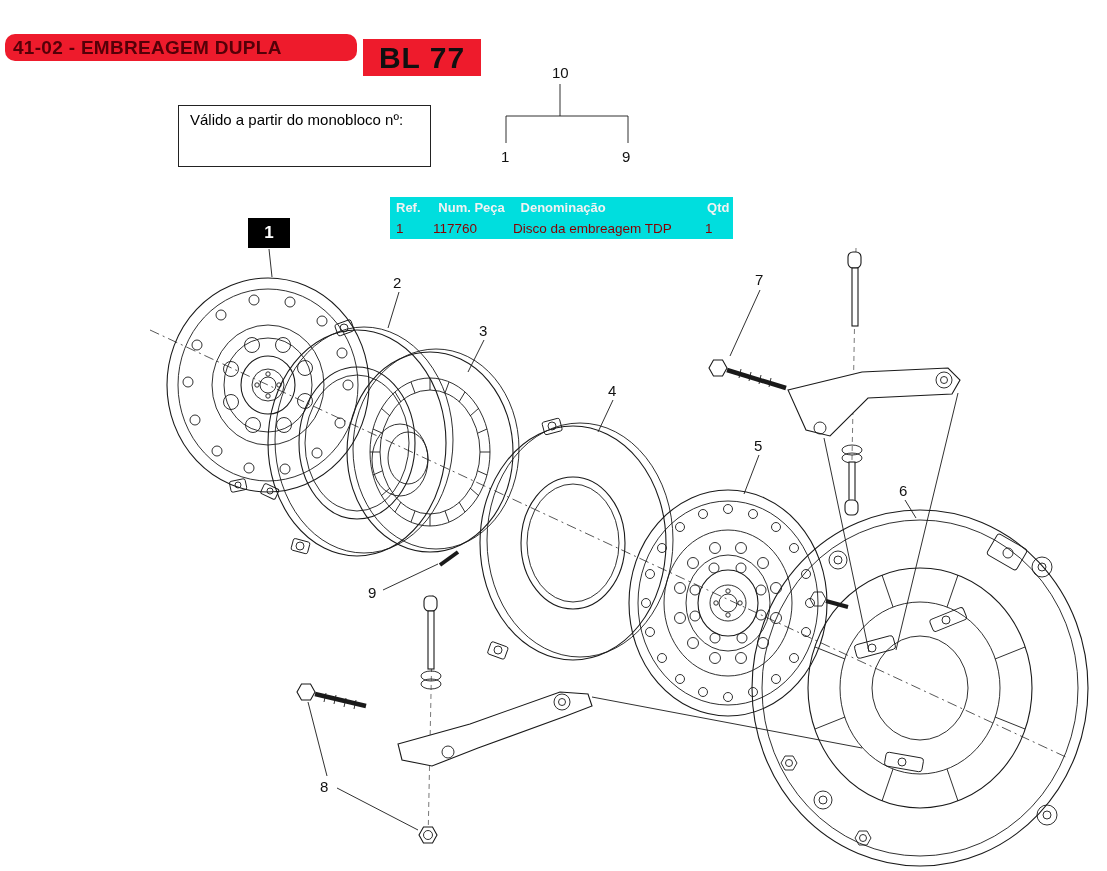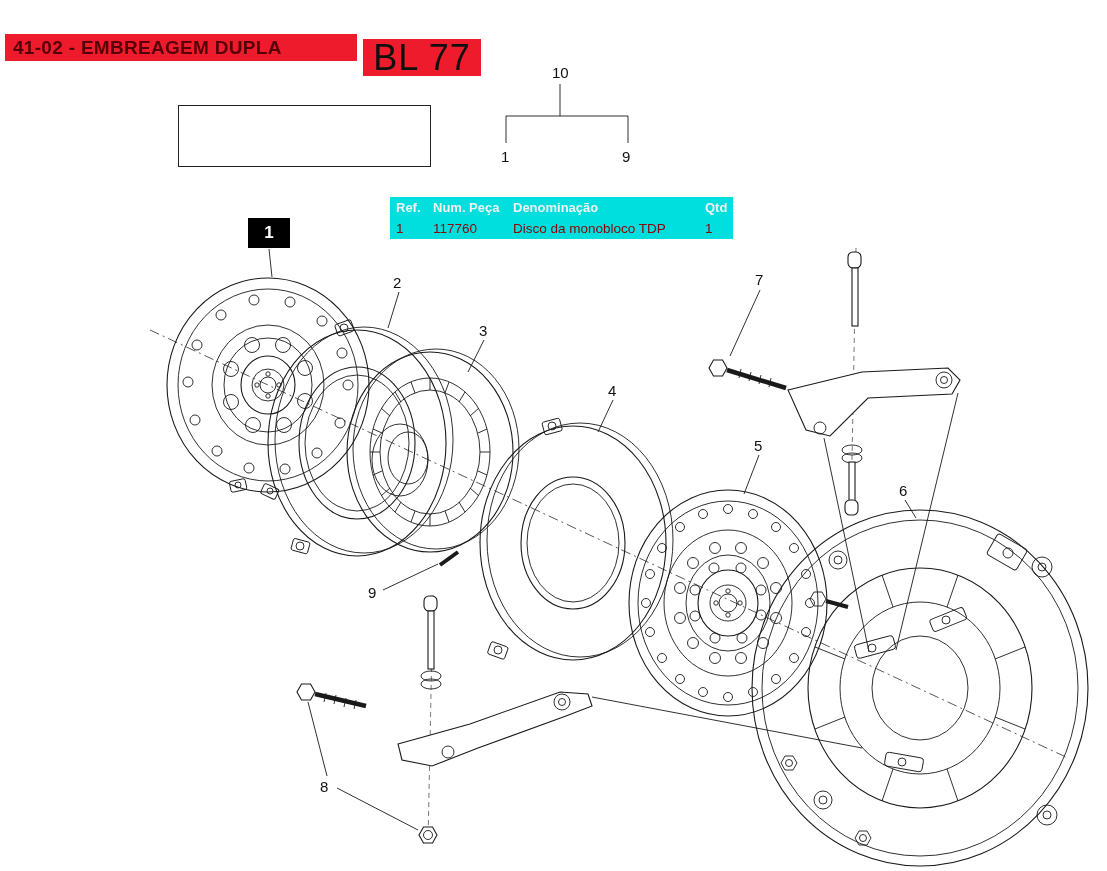--- a/index.html
+++ b/index.html
@@ -2,39 +2,39 @@
 <html><head>
 <meta charset="utf-8">
 <style>
   html,body{margin:0;padding:0;}
   body{
     width:1107px;height:871px;position:relative;background:#ffffff;
     font-family:"Liberation Sans",sans-serif;overflow:hidden;color:#111;
   }
   .banner{
     position:absolute;left:5px;top:34px;width:352px;height:27px;
-    background:#ee1b2c;display:flex;align-items:center;padding-left:8px;box-sizing:border-box;
+    background:#ee1b2c;display:flex;align-items:center;padding-left:8px;box-sizing:border-box;border-radius:10px;
   }
   .banner .t{font-weight:bold;font-size:19px;color:#550008;letter-spacing:.3px;}
   .model-box{
     position:absolute;left:363px;top:39px;width:118px;height:37px;
     background:#ee1b2c;display:flex;align-items:center;justify-content:center;
   }
-  .model-box .t{font-weight:normal;font-size:36px;color:#101010;letter-spacing:1px;}
+  .model-box .t{font-weight:bold;font-size:30px;color:#101010;letter-spacing:1px;}
   .validity-box{
     position:absolute;left:178px;top:105px;width:253px;height:62px;box-sizing:border-box;
     border:1px solid #222;background:#fff;padding:5px 0 0 11px;
     font-size:15px;line-height:1.25;color:#000;
   }
   .parts-table{
     position:absolute;left:390px;top:197px;width:343px;background:#00dede;
     font-size:13px;
   }
   .pt-row{display:flex;align-items:center;height:21px;}
-  .pt-head{color:#f2f2f2;font-weight:bold;}
+  .pt-head{color:#f2f2f2;font-weight:bold;gap:8px;}
   .pt-data{color:#8b0000;font-size:13.5px;}
   .pt-col-ref{width:37px;padding-left:6px;}
   .pt-col-num{width:80px;}
   .pt-col-den{width:186px;}
   .pt-col-qtd{width:28px;padding-left:6px;}
   .ref-box{
     position:absolute;left:248px;top:218px;width:42px;height:30px;background:#000;
     color:#fff;display:flex;align-items:center;justify-content:center;
     font-size:17px;font-weight:bold;cursor:pointer;
   }
@@ -50,33 +50,34 @@
 <body>
 
 <div class="banner">
   <span class="t">41-02 - EMBREAGEM DUPLA</span>
 </div>
 <div class="model-box">
   <span class="t">BL 77</span>
 </div>
 
 <div class="validity-box">
+  <div>Válido a partir do monobloco nº:</div>
 </div>
 
 <div class="parts-table">
   <div class="pt-row pt-head">
     <span class="pt-col-ref">Ref.</span>
     <span class="pt-col-num">Num. Peça</span>
     <span class="pt-col-den">Denominação</span>
     <span class="pt-col-qtd">Qtd</span>
   </div>
   <div class="pt-row pt-data">
     <span class="pt-col-ref">1</span>
     <span class="pt-col-num">117760</span>
-    <span class="pt-col-den">Disco da monobloco TDP</span>
+    <span class="pt-col-den">Disco da embreagem TDP</span>
     <span class="pt-col-qtd">1</span>
   </div>
 </div>
 
 <div class="ref-box">
   <span>1</span>
 </div>
 
 <svg width="1107" height="871" viewBox="0 0 1107 871">
 

